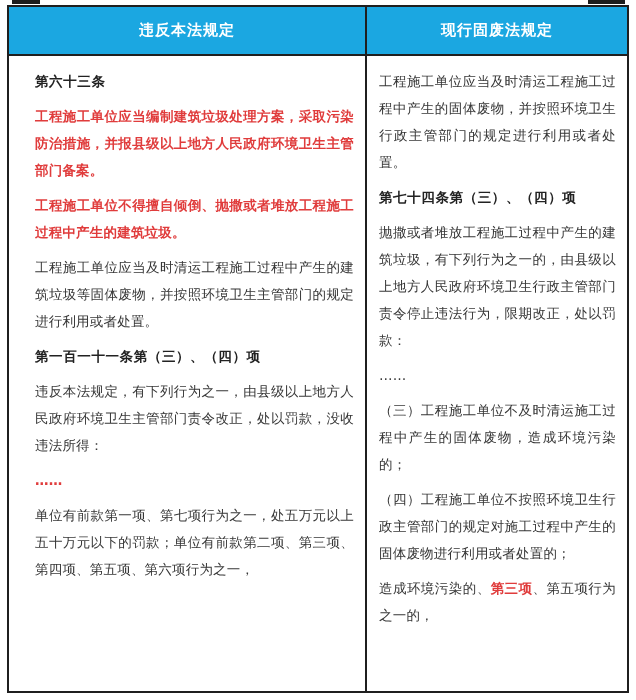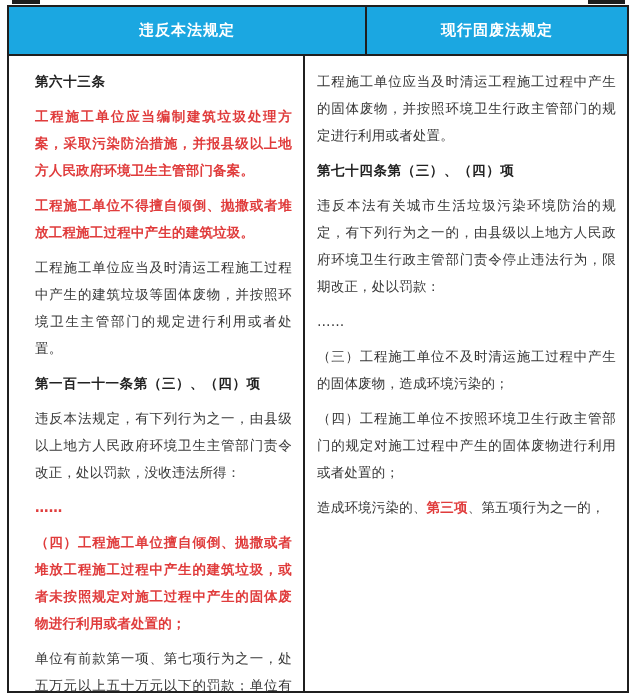--- a/index.html
+++ b/index.html
@@ -36,21 +36,21 @@
     letter-spacing:1px;box-sizing:border-box;
   }
   .header-cell.left{width:358px;border-right:2px solid var(--border);}
   .header-cell.right{flex:1;border-radius:15px;}
   .body-row{display:flex;flex:1;min-height:0;}
   .body-cell{
     box-sizing:border-box;padding:4px 11px 6px 12px;
     font-size:13.5px;line-height:27px;color:var(--body-text);
     text-align:justify;letter-spacing:0.2px;
   }
-  .body-cell.left{width:296px;border-right:2px solid var(--border);padding-left:26px;}
+  .body-cell.left{width:358px;border-right:2px solid var(--border);padding-left:26px;}
   .body-cell.right{flex:1;}
   .body-cell p{margin:8px 0;}
   .body-cell p.heading{font-weight:bold;color:var(--heading-text);letter-spacing:0.6px;}
   .seg-red{color:var(--red-text);font-weight:bold;}
   .seg-normal{color:inherit;}
 </style>
 </head>
 <body>
 
 <div class="crop-artifact left"></div>
@@ -63,26 +63,25 @@
   </div>
   <div class="body-row">
     <div class="body-cell left" id="col-new-law">
         <p class="heading"><span class="seg-normal">第六十三条</span></p>
         <p class="normal"><span class="seg-red">工程施工单位应当编制建筑垃圾处理方案，采取污染防治措施，并报县级以上地方人民政府环境卫生主管部门备案。</span></p>
         <p class="normal"><span class="seg-red">工程施工单位不得擅自倾倒、抛撒或者堆放工程施工过程中产生的建筑垃圾。</span></p>
         <p class="normal"><span class="seg-normal">工程施工单位应当及时清运工程施工过程中产生的建筑垃圾等固体废物，并按照环境卫生主管部门的规定进行利用或者处置。</span></p>
         <p class="heading"><span class="seg-normal">第一百一十一条第（三）、（四）项</span></p>
         <p class="normal"><span class="seg-normal">违反本法规定，有下列行为之一，由县级以上地方人民政府环境卫生主管部门责令改正，处以罚款，没收违法所得：</span></p>
         <p class="normal"><span class="seg-red">……</span></p>
-        <p class="normal"><span class="seg-red">（四）工程施工单位擅自倾倒、抛撒或者堆放工程施工过程中产生的建筑垃圾，或者未按照规定对施工过程中产生的固体废物进行利用或者处置的；</span></p>
         <p class="normal"><span class="seg-normal">单位有前款第一项、第七项行为之一，处五万元以上五十万元以下的罚款；单位有前款第二项、第三项、第四项、第五项、第六项行为之一，</span></p>
       </div>
     <div class="body-cell right" id="col-current-law">
         <p class="normal"><span class="seg-normal">工程施工单位应当及时清运工程施工过程中产生的固体废物，并按照环境卫生行政主管部门的规定进行利用或者处置。</span></p>
         <p class="heading"><span class="seg-normal">第七十四条第（三）、（四）项</span></p>
-        <p class="normal"><span class="seg-normal">违反本法有关城市生活垃圾污染环境防治的规定，有下列行为之一的，由县级以上地方人民政府环境卫生行政主管部门责令停止违法行为，限期改正，处以罚款：</span></p>
+        <p class="normal"><span class="seg-normal">抛撒或者堆放工程施工过程中产生的建筑垃圾，有下列行为之一的，由县级以上地方人民政府环境卫生行政主管部门责令停止违法行为，限期改正，处以罚款：</span></p>
         <p class="normal"><span class="seg-normal">……</span></p>
         <p class="normal"><span class="seg-normal">（三）工程施工单位不及时清运施工过程中产生的固体废物，造成环境污染的；</span></p>
         <p class="normal"><span class="seg-normal">（四）工程施工单位不按照环境卫生行政主管部门的规定对施工过程中产生的固体废物进行利用或者处置的；</span></p>
         <p class="normal"><span class="seg-normal">造成环境污染的、</span><span class="seg-red">第三项</span><span class="seg-normal">、第五项行为之一的，</span></p>
       </div>
   </div>
 </div>
 
 </body></html>

